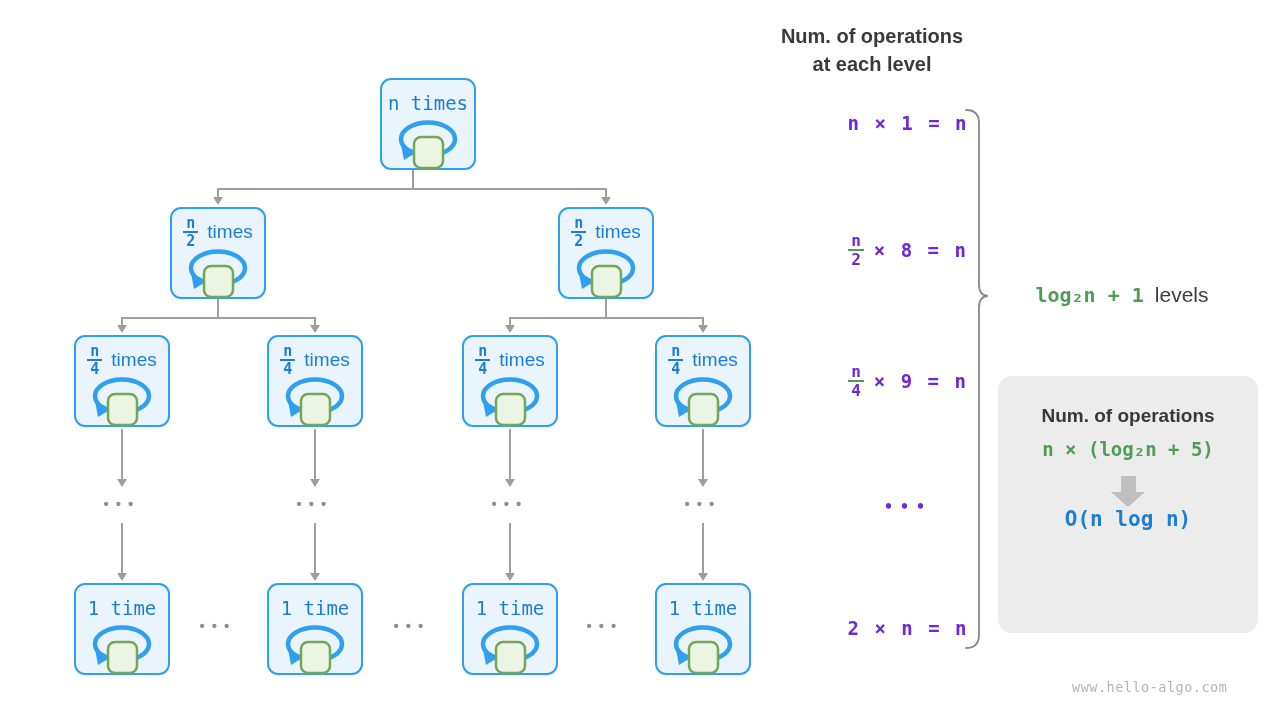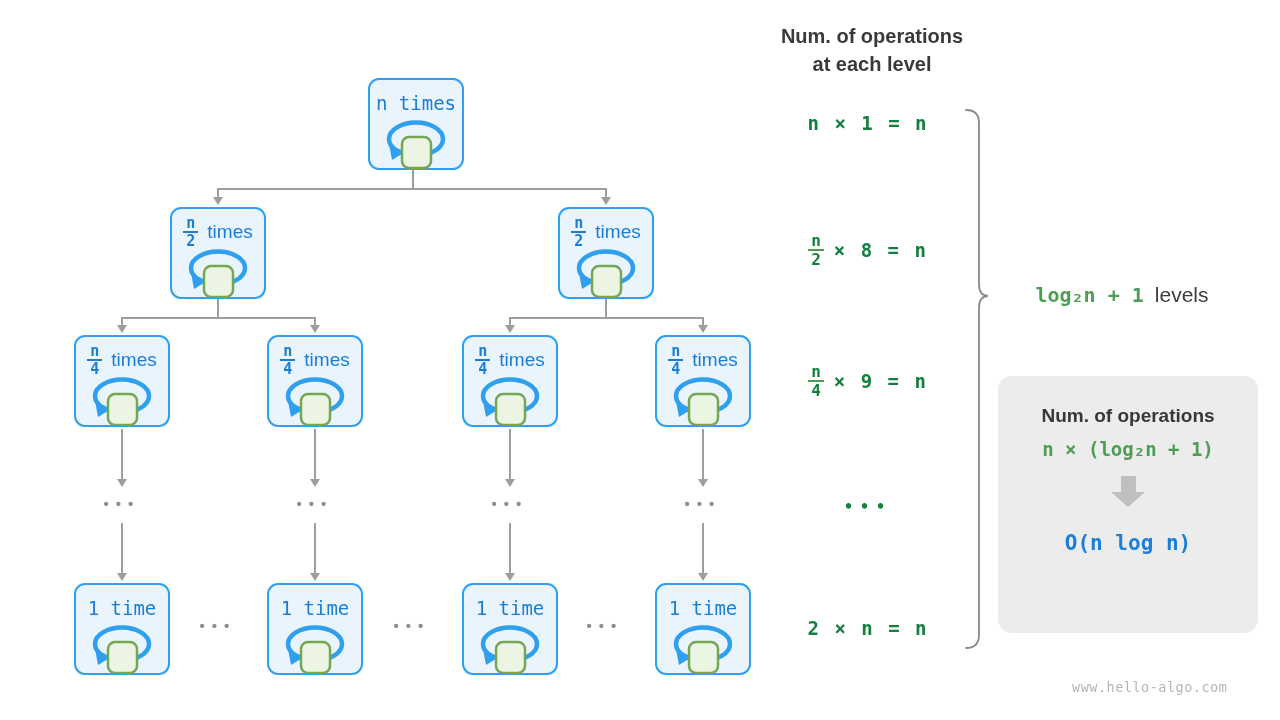--- a/index.html
+++ b/index.html
@@ -22,23 +22,23 @@
   .vline{position:absolute;width:2px;background:#9e9e9e;}
   .hline{position:absolute;height:2px;background:#9e9e9e;}
   .ahead{position:absolute;width:0;height:0;border-left:5px solid transparent;
          border-right:5px solid transparent;border-top:8px solid #9e9e9e;}
   .dots{position:absolute;width:80px;text-align:center;color:#8f8f8f;
         font-weight:bold;font-size:15px;letter-spacing:7px;}
 
   
   .col-header{position:absolute;left:752px;top:22px;width:240px;text-align:center;
         color:#3a3a3a;font-weight:bold;font-size:20px;line-height:28px;}
-  .formula{position:absolute;left:768px;width:200px;height:34px;
+  .formula{position:absolute;left:808px;width:200px;height:34px;
         display:flex;justify-content:center;align-items:center;gap:10px;
-        color:#15803d;font-family:"DejaVu Sans Mono",monospace;
+        color:#6d28d9;font-family:"DejaVu Sans Mono",monospace;
         font-weight:bold;font-size:19px;letter-spacing:2px;}
   .gfrac{display:inline-flex;flex-direction:column;align-items:center;
         font-size:16px;line-height:1.08;letter-spacing:0;}
   .gfrac .fnum{border-bottom:2px solid #4f9d55;padding:0 3px;}
   .formula.gdots{font-size:15px;letter-spacing:7px;}
 
   .brace-svg{position:absolute;left:955px;top:103px;}
   .brace-label{position:absolute;left:1002px;top:281px;width:240px;text-align:center;
         color:#3d3d3d;font-size:21px;line-height:28px;}
   .green-mono{color:#4f9d55;font-family:"DejaVu Sans Mono",monospace;
@@ -48,38 +48,38 @@
   .panel{position:absolute;left:998px;top:376px;width:260px;height:257px;
         background:#ececec;border-radius:14px;text-align:center;}
   .panel-title{margin-top:29px;color:#383838;font-weight:bold;font-size:19px;}
   .panel-formula{margin-top:11px;color:#4f9d55;font-family:"DejaVu Sans Mono",monospace;
         font-weight:bold;font-size:19px;}
   .panel-arrow{margin-top:16px;}
   .pa-shaft{width:15px;height:16px;background:#bfbfbf;margin:0 auto;}
   .pa-head{width:0;height:0;margin:0 auto;border-left:17px solid transparent;
         border-right:17px solid transparent;border-top:15px solid #bfbfbf;}
   .panel-tc-title{margin-top:17px;color:#383838;font-weight:bold;font-size:19px;}
-  .panel-tc-formula{margin-top:24px;color:#1b7fd8;font-family:"DejaVu Sans Mono",monospace;
+  .panel-tc-formula{margin-top:0;color:#1b7fd8;font-family:"DejaVu Sans Mono",monospace;
         font-weight:bold;font-size:21px;}
 
   .watermark{position:absolute;left:1072px;top:679px;color:#b5b5b5;
         font-family:"DejaVu Sans Mono",monospace;font-size:13.5px;letter-spacing:0.5px;}
 </style>
 </head>
 <body>
 
 <div class="canvas">
 
   <div class="col-header">
     <div>Num. of operations</div>
     <div>at each level</div>
   </div>
 
   <div id="tree">
-      <div class="node" style="left: 368px; top: 78px;">
+      <div class="node" style="left: 380px; top: 78px;">
         <div class="node-label">
           <span>n times</span>
         </div>
         <svg class="loop-svg" width="74" height="56" viewBox="0 0 74 56">
     <ellipse cx="37" cy="25" rx="27" ry="16.5" fill="none" stroke="#2f9ff0" stroke-width="4.5"></ellipse>
     <polygon points="10,30 26,38 13,46" fill="#2f9ff0"></polygon>
     <rect x="23" y="23" width="29" height="31" rx="7" fill="#ecf4e4" stroke="#74a653" stroke-width="2.5"></rect>
   </svg>
       </div>
       <div class="node" style="left: 170px; top: 207px;">
@@ -275,21 +275,21 @@
   </svg>
 
   <div class="brace-label">
     <div>
       <span class="green-mono">log₂n + 1</span><span>levels</span>
     </div>
   </div>
 
   <div class="panel">
     <div class="panel-title">Num. of operations</div>
-    <div class="panel-formula">n × (log₂n + 1)</div>
+    <div class="panel-formula">n × (log₂n + 5)</div>
     <div class="panel-arrow">
       <div class="pa-shaft"></div>
       <div class="pa-head"></div>
     </div>
     <div class="panel-tc-formula">O(n log n)</div>
   </div>
 
   <div class="watermark">www.hello-algo.com</div>
 </div>
 

